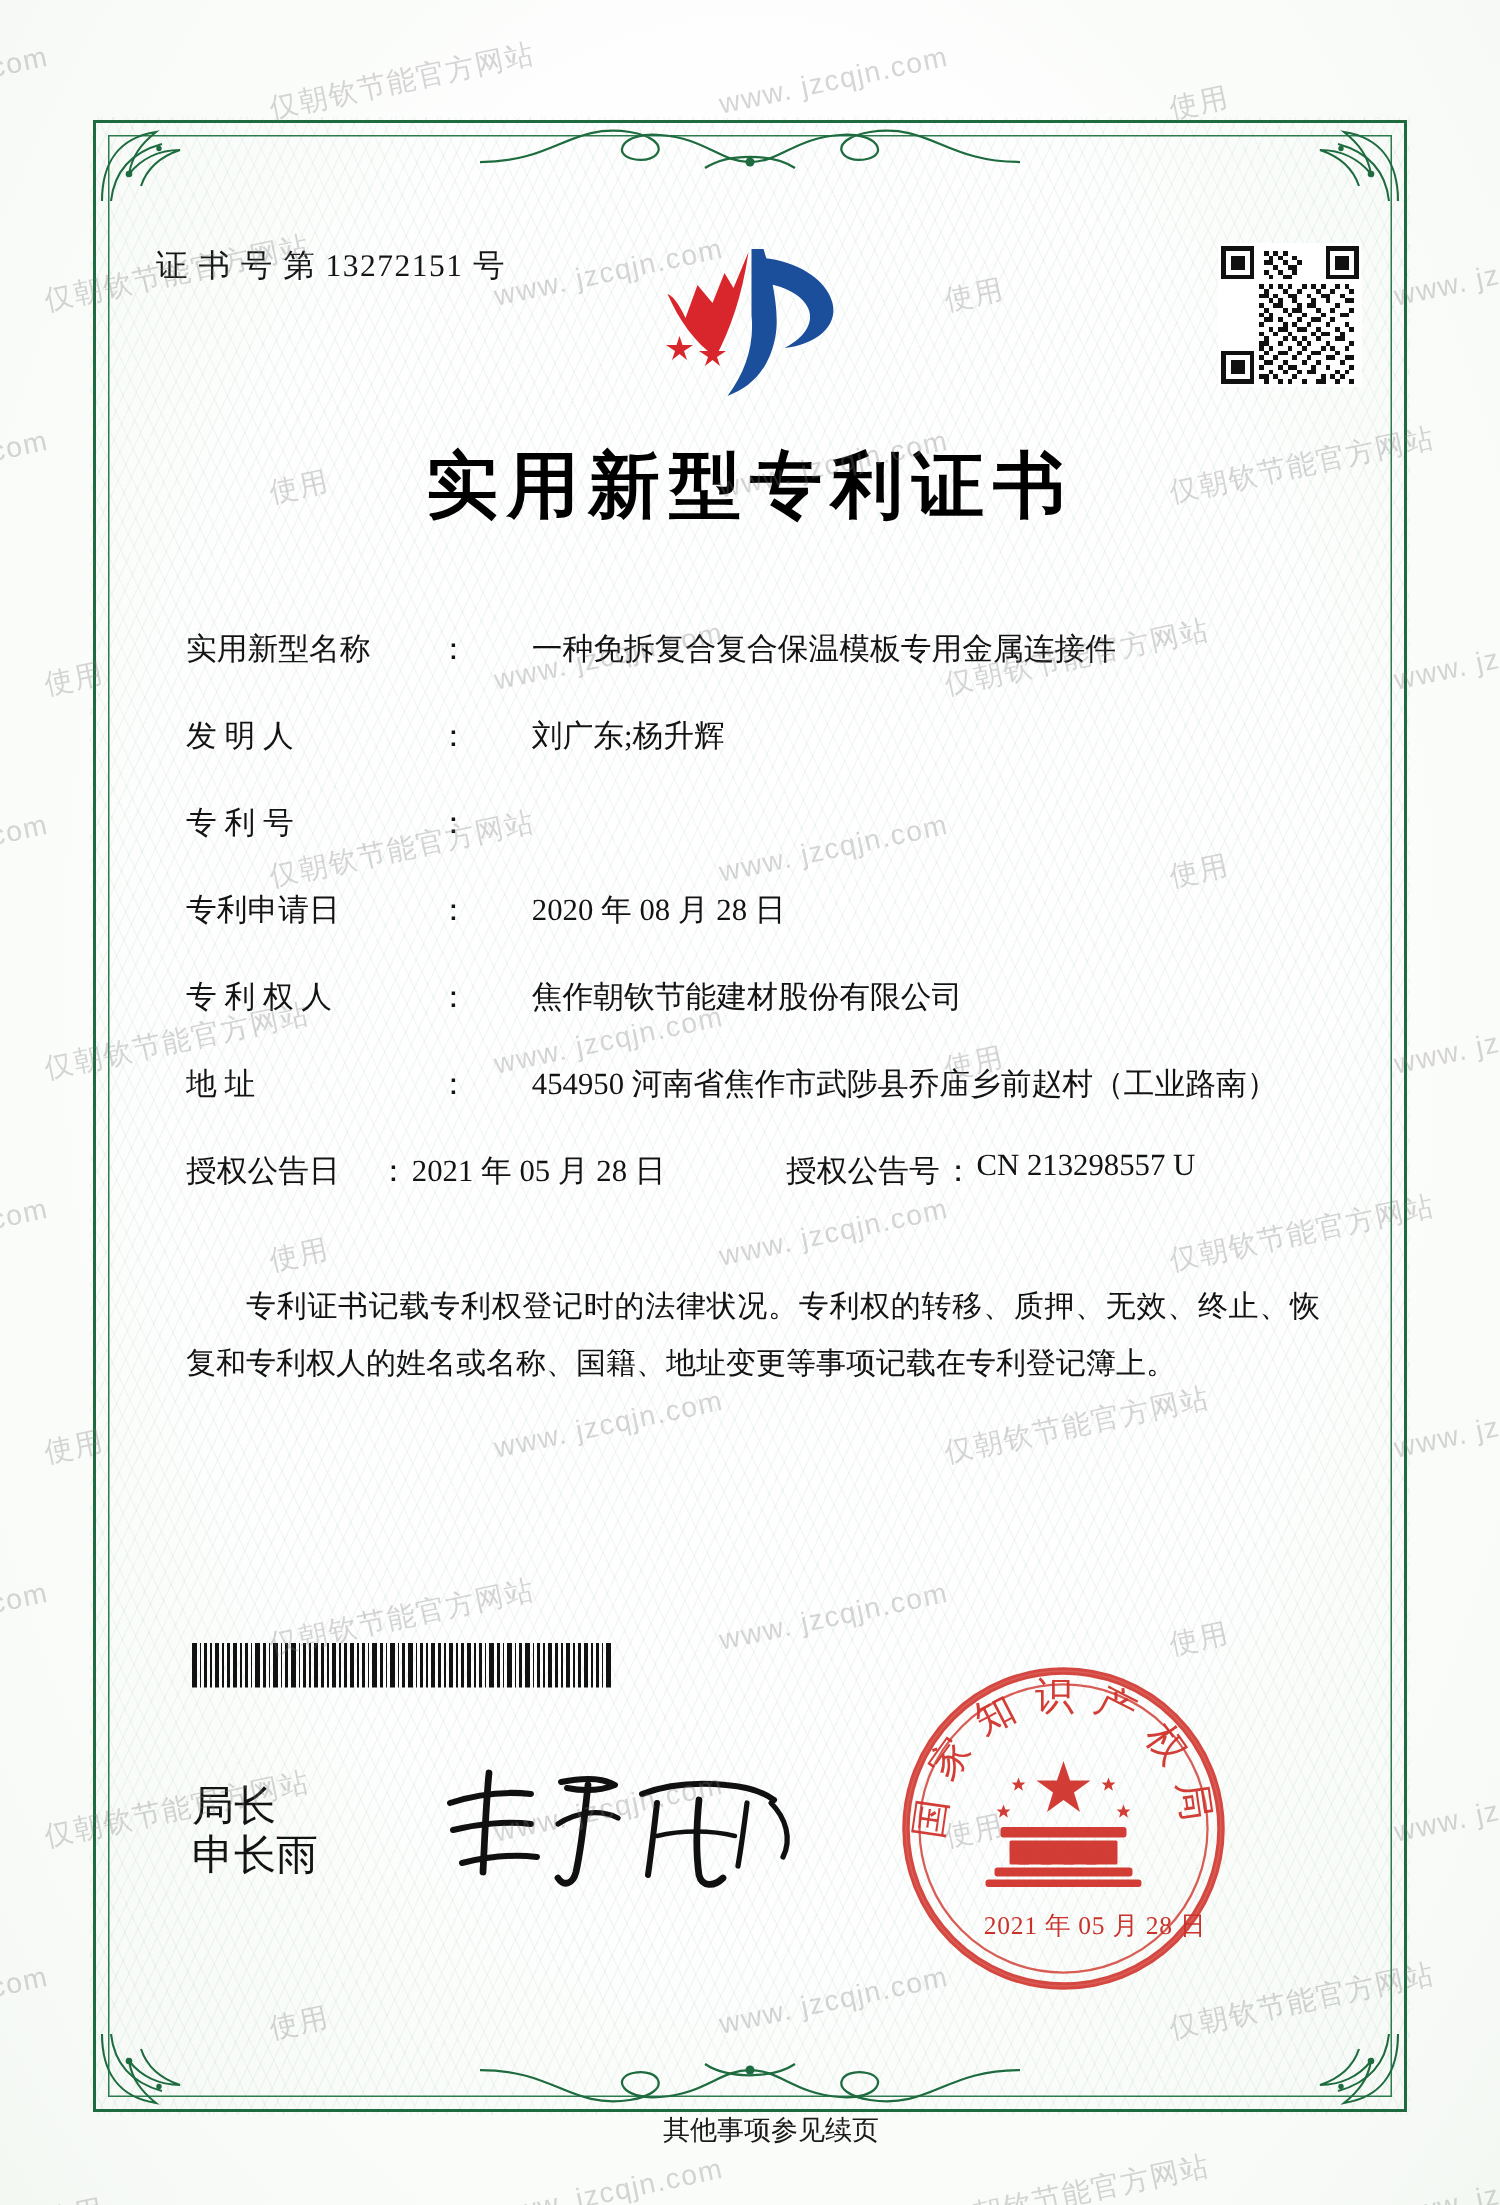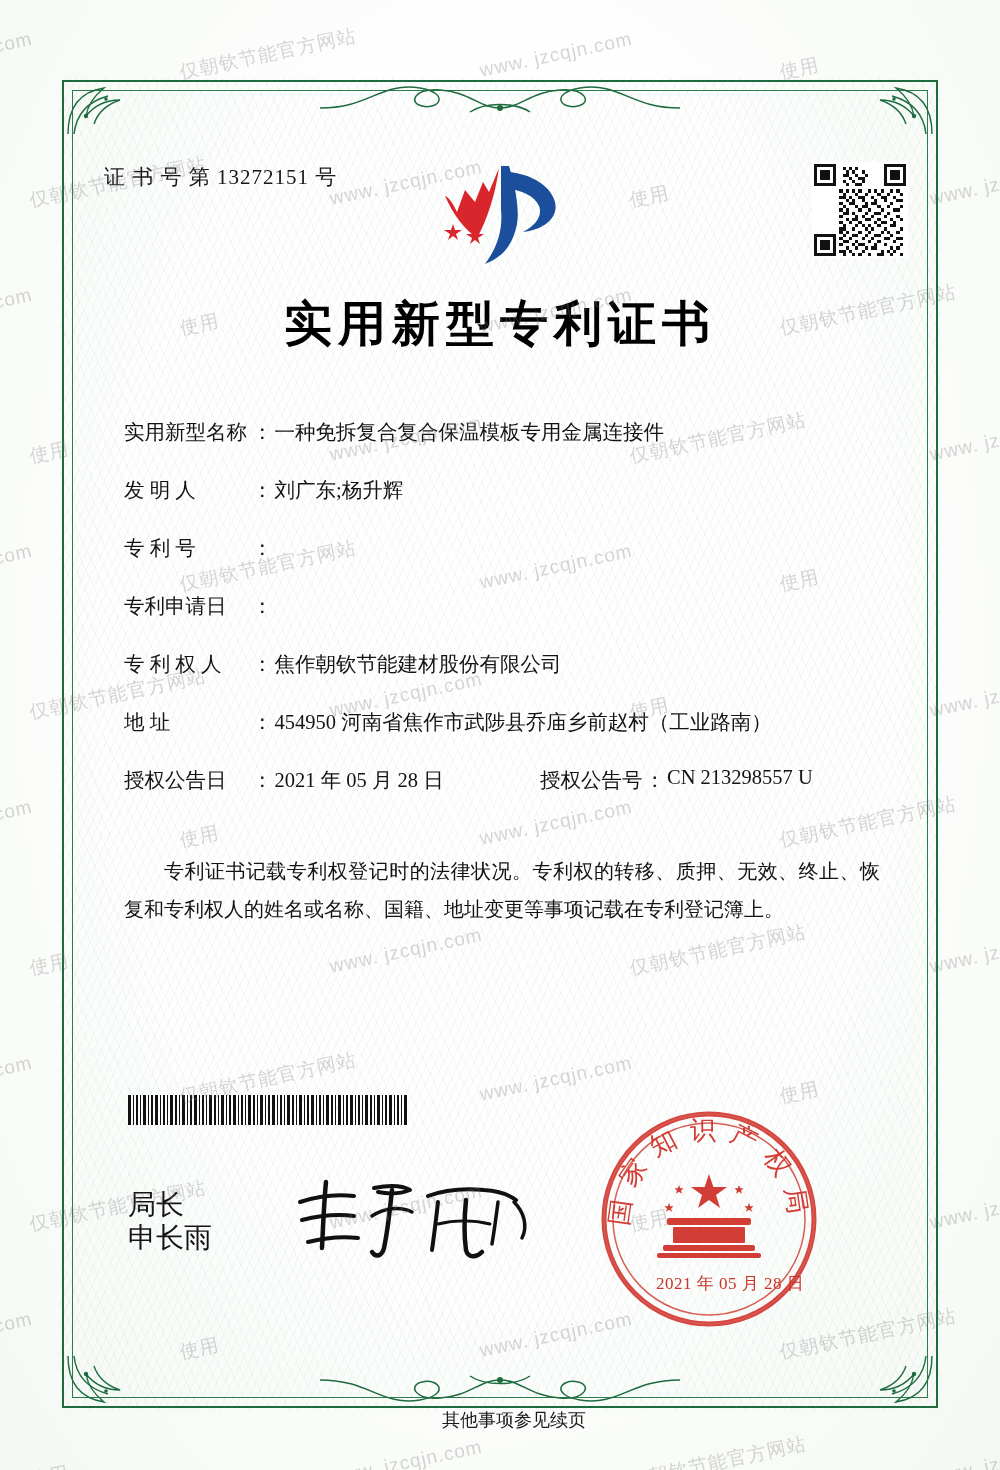--- a/index.html
+++ b/index.html
@@ -118,34 +118,35 @@
     left: 124px; top: 418px;
     width: 760px;
     font-size: 20.5px;
     color: #131313;
   }
   .field-row {
     display: flex;
     align-items: flex-start;
     margin-bottom: 30px;
     white-space: nowrap;
+    gap: 40px;
   }
   .field-label {
     width: 128px;
     flex: none;
     display: flex;
     justify-content: space-between;
   }
   .field-colon { margin: 0 2px 0 0; }
   .field-value { flex: 1; }
 
   .dual-row { display: flex; align-items: baseline; margin-bottom: 26px; white-space: nowrap; }
   .dual-left { width: 400px; display: flex; }
   .dual-left .field-label { width: 128px; }
-  .dual-right { display: flex; margin-left: 16px; }
+  .dual-right { display: flex; }
   .dual-right .lbl { margin-right: 2px; }
 
   
   #paras {
     position: absolute;
     left: 124px; top: 852px;
     width: 756px;
     font-size: 20px;
     line-height: 38px;
     color: #131313;
@@ -489,20 +490,21 @@
     </div>
 
     <div class="field-row">
       <div class="field-label">专  利  号</div>
       <div class="field-colon">：</div>
     </div>
 
     <div class="field-row">
       <div class="field-label">专利申请日</div>
       <div class="field-colon">：</div>
+      <div class="field-value">2020 年 08 月 28 日</div>
     </div>
 
     <div class="field-row">
       <div class="field-label">专 利 权 人</div>
       <div class="field-colon">：</div>
       <div class="field-value">焦作朝钦节能建材股份有限公司</div>
     </div>
 
     <div class="field-row">
       <div class="field-label">地      址</div>

